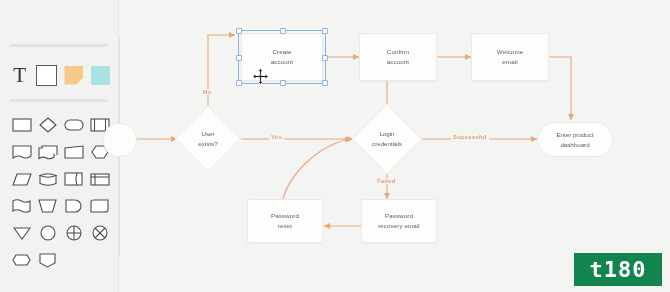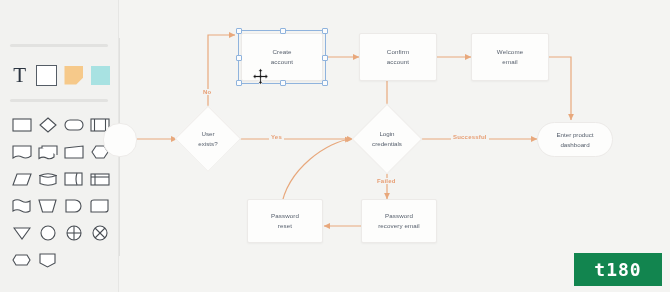--- a/index.html
+++ b/index.html
@@ -112,21 +112,21 @@
   #move-cursor{position:absolute;width:17px;height:17px;}
 
   
   #watermark{
     position:absolute;right:8px;bottom:6px;
     width:88px;height:33px;background:#12854f;
     display:flex;align-items:center;justify-content:center;
   }
   #wm-text{
     color:#ffffff;font-family:"DejaVu Sans Mono","Liberation Mono",monospace;
-    font-size:18px;font-weight:700;letter-spacing:1px;line-height:1;
+    font-size:22px;font-weight:700;letter-spacing:1px;line-height:1;
   }
 </style>
 </head>
 <body>
 
 <div id="app">
 
   <div id="left-panel">
 
     <div class="divider" id="div-top"></div>

